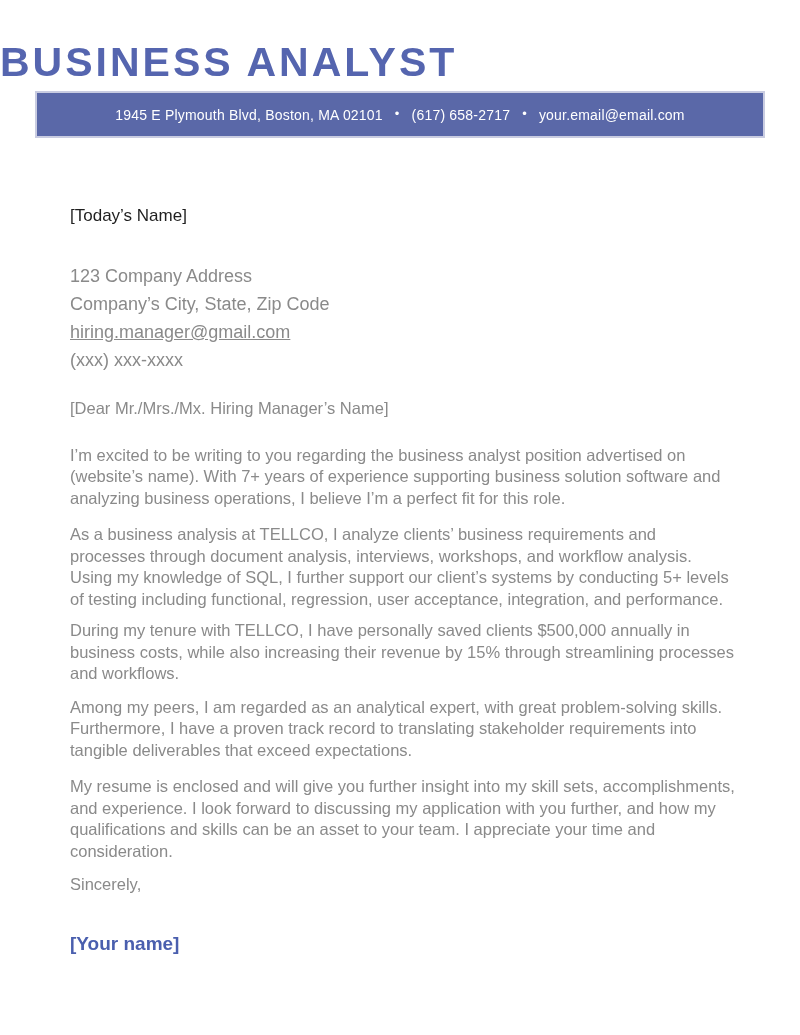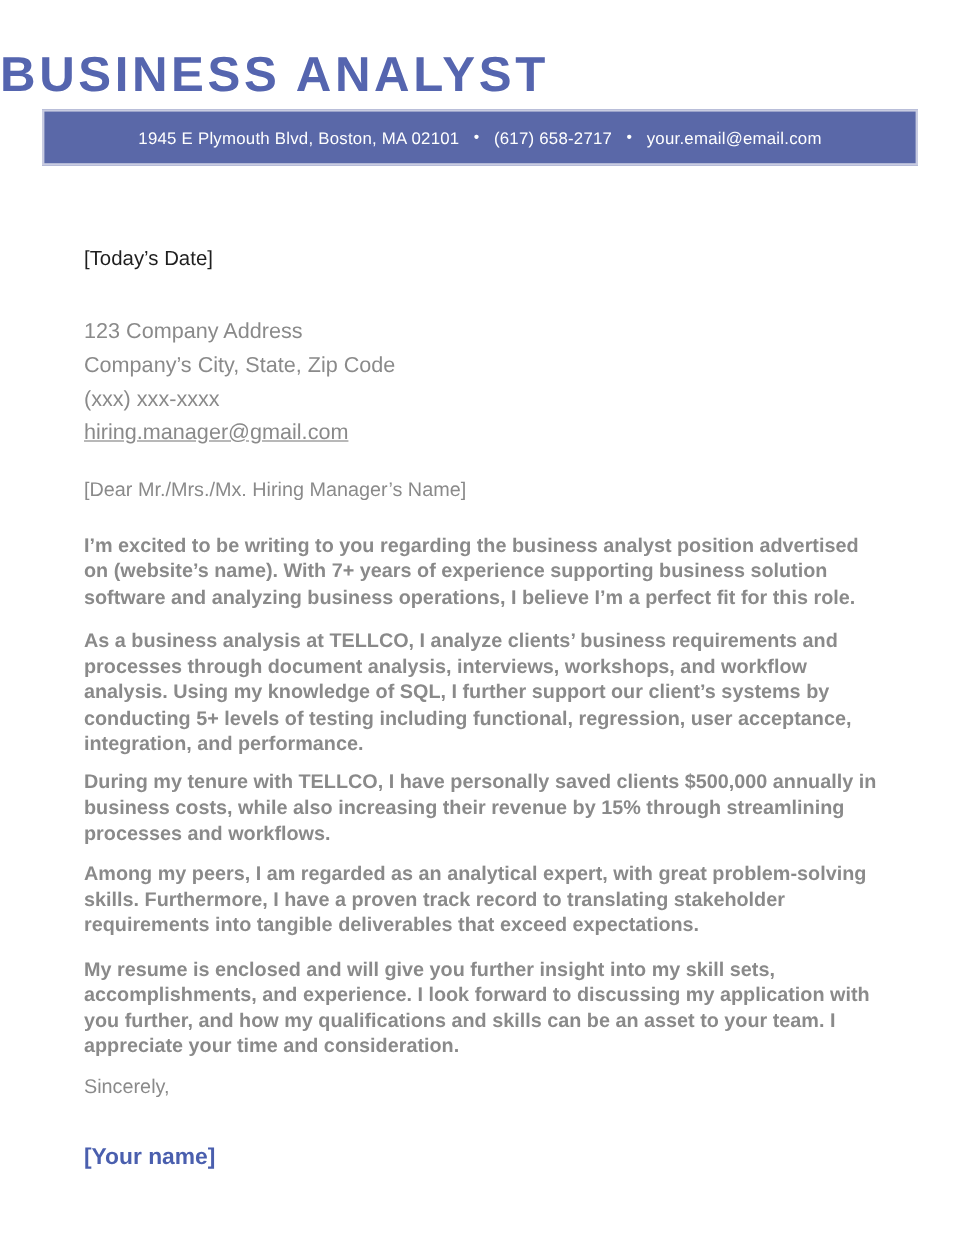--- a/index.html
+++ b/index.html
@@ -64,21 +64,20 @@
   .email-link {
     color: #8a8a8a;
     text-decoration: underline;
   }
   .salutation {
     margin-top: 24px !important;
     line-height: 21.5px;
   }
   .para {
     line-height: 21.5px;
-    font-weight: bold;
   }
   .mt25 { margin-top: 25px !important; }
   .mt15 { margin-top: 15px !important; }
   .mt10 { margin-top: 10px !important; }
   .mt12 { margin-top: 12px !important; }
   .closing {
     margin-top: 12px !important;
     line-height: 21.5px;
   }
   .signature {
@@ -100,27 +99,27 @@
       <span>1945 E Plymouth Blvd, Boston, MA 02101</span>
       <span class="bullet">•</span>
       <span>(617) 658-2717</span>
       <span class="bullet">•</span>
       <span>your.email@email.com</span>
     </div>
   </header>
 
   <main class="content">
 
-    <p class="date">[Today’s Date]</p>
+    <p class="date">[Today’s Name]</p>
 
     <div class="recipient">
       <p>123 Company Address</p>
       <p>Company’s City, State, Zip Code</p>
+      <p><a href="#" class="email-link">hiring.manager@gmail.com</a></p>
       <p>(xxx) xxx-xxxx</p>
-      <p><a href="#" class="email-link">hiring.manager@gmail.com</a></p>
     </div>
 
     <p class="salutation">[Dear Mr./Mrs./Mx. Hiring Manager’s Name]</p>
 
     <p class="para mt25">I’m excited to be writing to you regarding the business analyst position advertised on (website’s name). With 7+ years of experience supporting business solution software and analyzing business operations, I believe I’m a perfect fit for this role.</p>
     <p class="para mt15">As a business analysis at TELLCO, I analyze clients’ business requirements and processes through document analysis, interviews, workshops, and workflow analysis. Using my knowledge of SQL, I further support our client’s systems by conducting 5+ levels of testing including functional, regression, user acceptance, integration, and performance.</p>
     <p class="para mt10">During my tenure with TELLCO, I have personally saved clients $500,000 annually in business costs, while also increasing their revenue by 15% through streamlining processes and workflows.</p>
     <p class="para mt12">Among my peers, I am regarded as an analytical expert, with great problem-solving skills. Furthermore, I have a proven track record to translating stakeholder requirements into tangible deliverables that exceed expectations.</p>
     <p class="para mt15">My resume is enclosed and will give you further insight into my skill sets, accomplishments, and experience. I look forward to discussing my application with you further, and how my qualifications and skills can be an asset to your team. I appreciate your time and consideration.</p>
 

